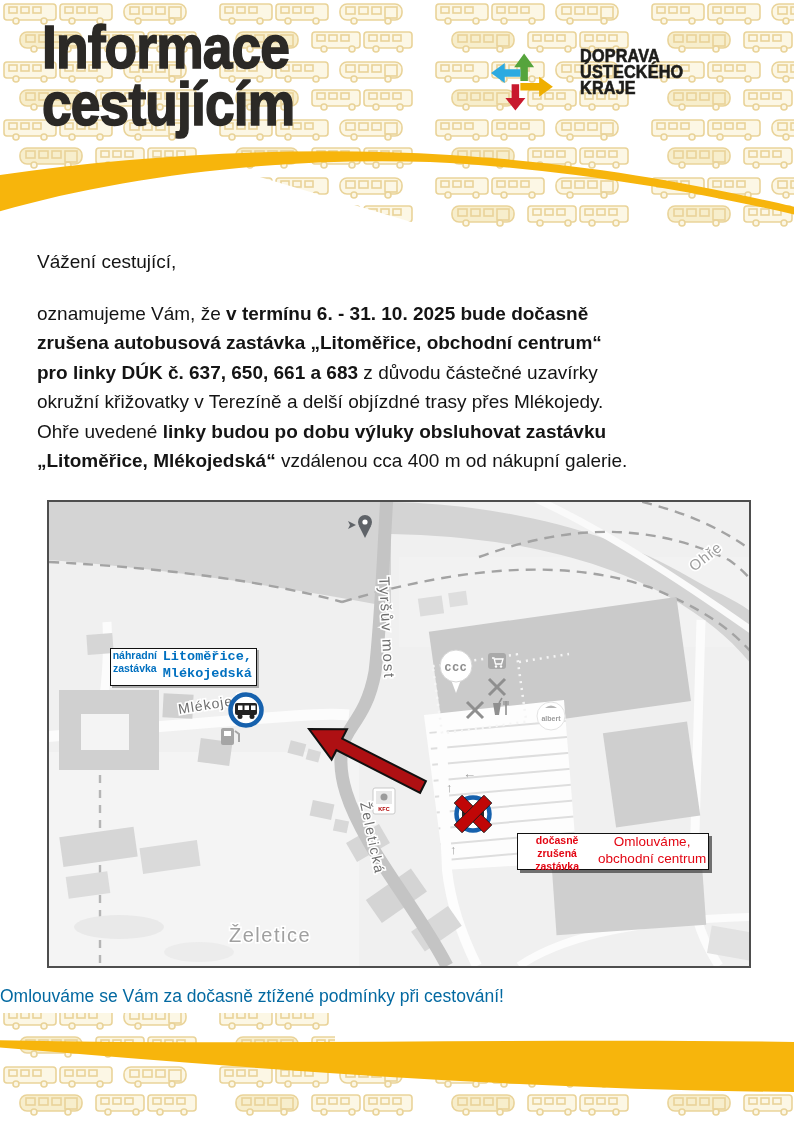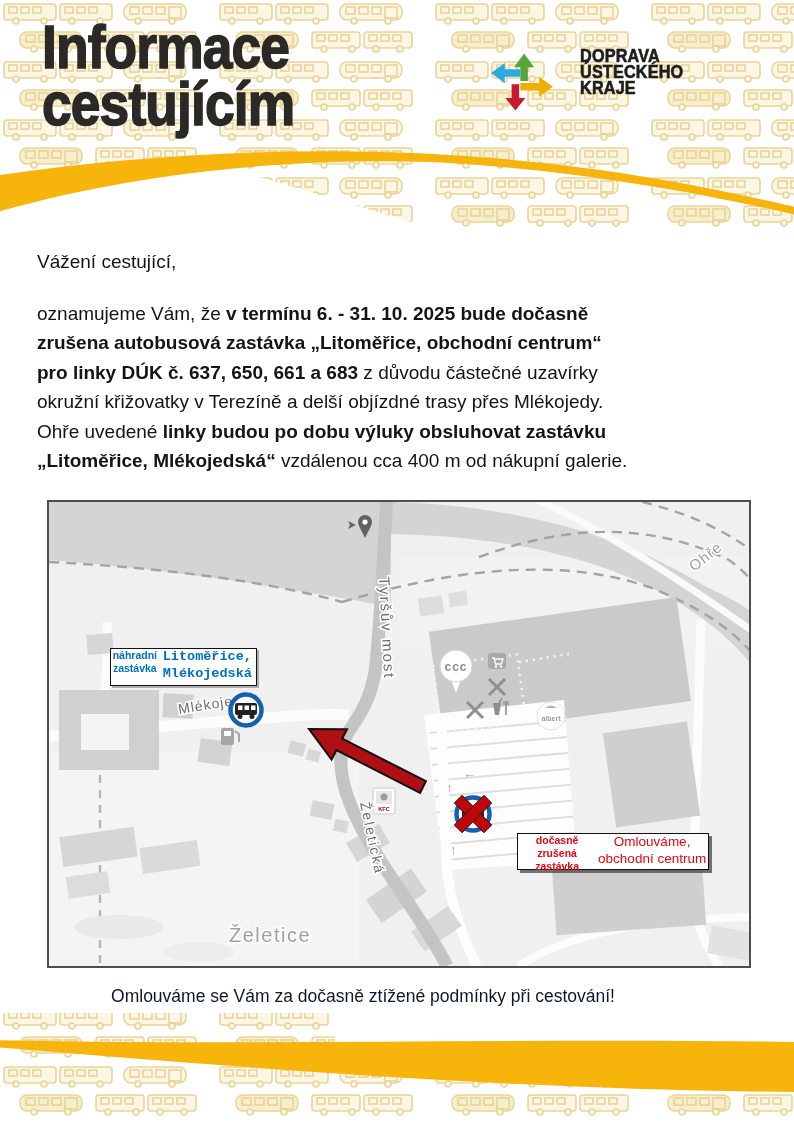--- a/index.html
+++ b/index.html
@@ -27,22 +27,22 @@
   .map svg.mapsvg { position:absolute; left:0; top:0; }
 
   .stopbox { position:absolute; background:#fff; border:1.5px solid #111; text-align:center;
              display:flex; flex-direction:row; justify-content:center; line-height:1.25; }
   .stopbox .l1 { font-size:10.5px; font-weight:bold; }
   .stopbox .l2 { font-size:13.5px; }
   .box-blue { left:61px; top:146px; width:147px; height:38px; color:#0070C0; box-shadow:2px 2px 0 rgba(90,90,90,.45); }
   .box-blue .l2 { font-weight:bold;font-family:Liberation Mono, monospace; }
   .box-red  { left:468px; top:331px; width:192px; height:37px; color:#e30613; box-shadow:3px 3px 0 rgba(70,70,70,.75); }
 
-  .apology { position:absolute; left:0; top:986px; width:726px; text-align:center;
-             font-size:17.5px; color:#0f172a; }
+  .apology { position:absolute; left:0; top:986px; width:726px; 
+             font-size:17.5px; color:#0369a1; }
 </style>
 </head>
 <body>
 
 <div class="page">
 
   <svg class="bg-top" viewBox="0 0 794 240" xmlns="http://www.w3.org/2000/svg">
     <defs>
       <pattern id="busTile" width="216" height="58" patternUnits="userSpaceOnUse">
         <g stroke="#e7cf8e" stroke-width="1.6" fill="#fcf6e2" opacity=".9">

